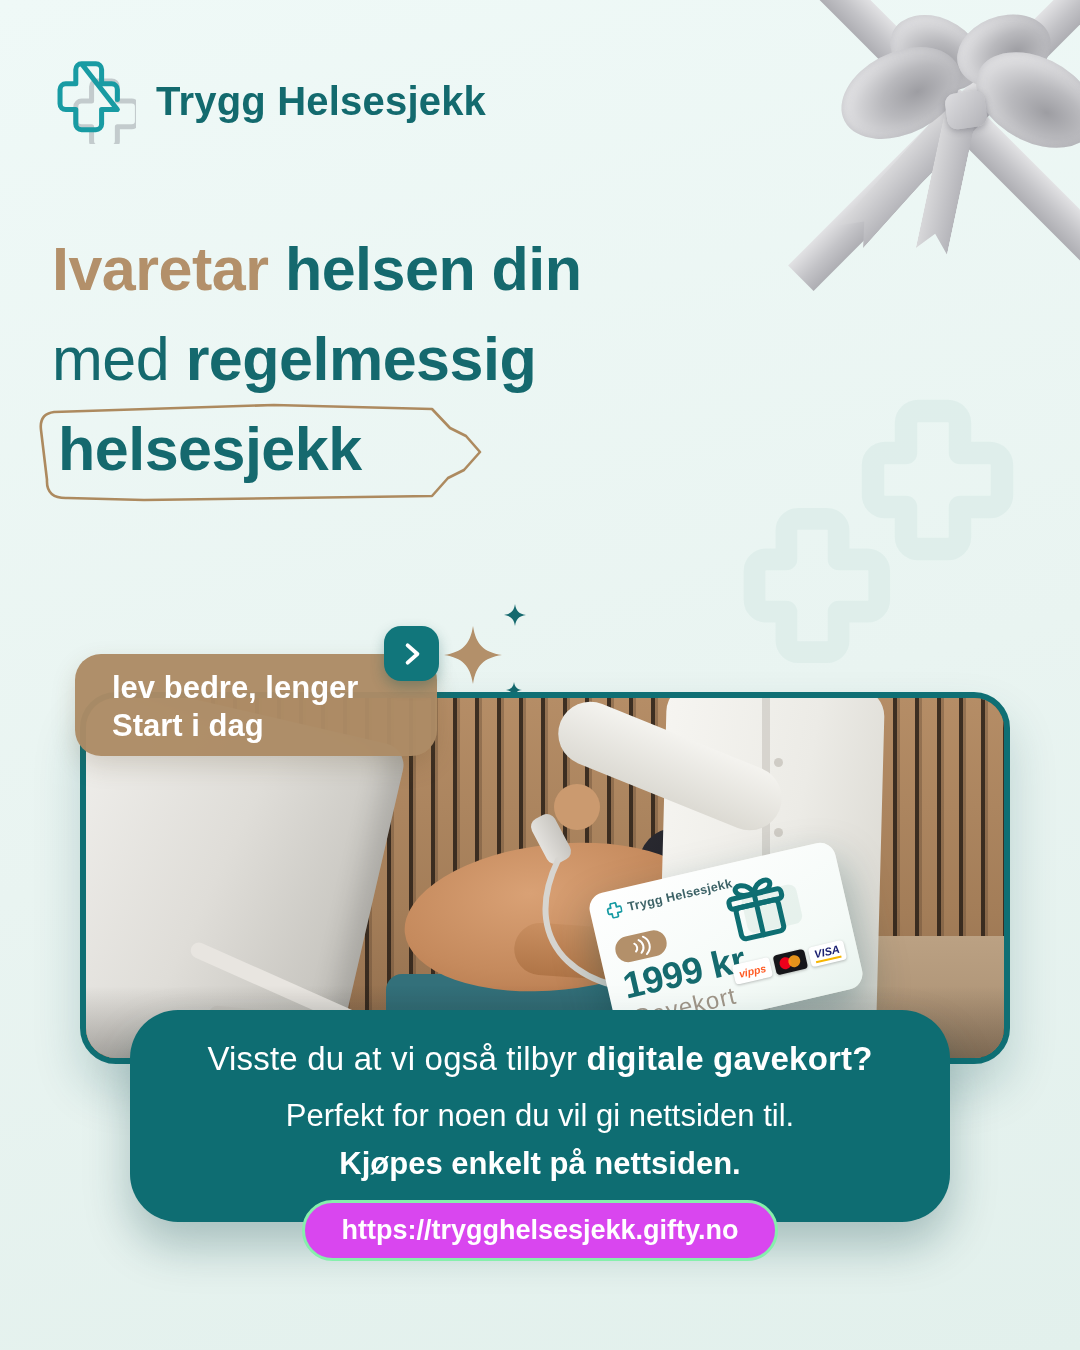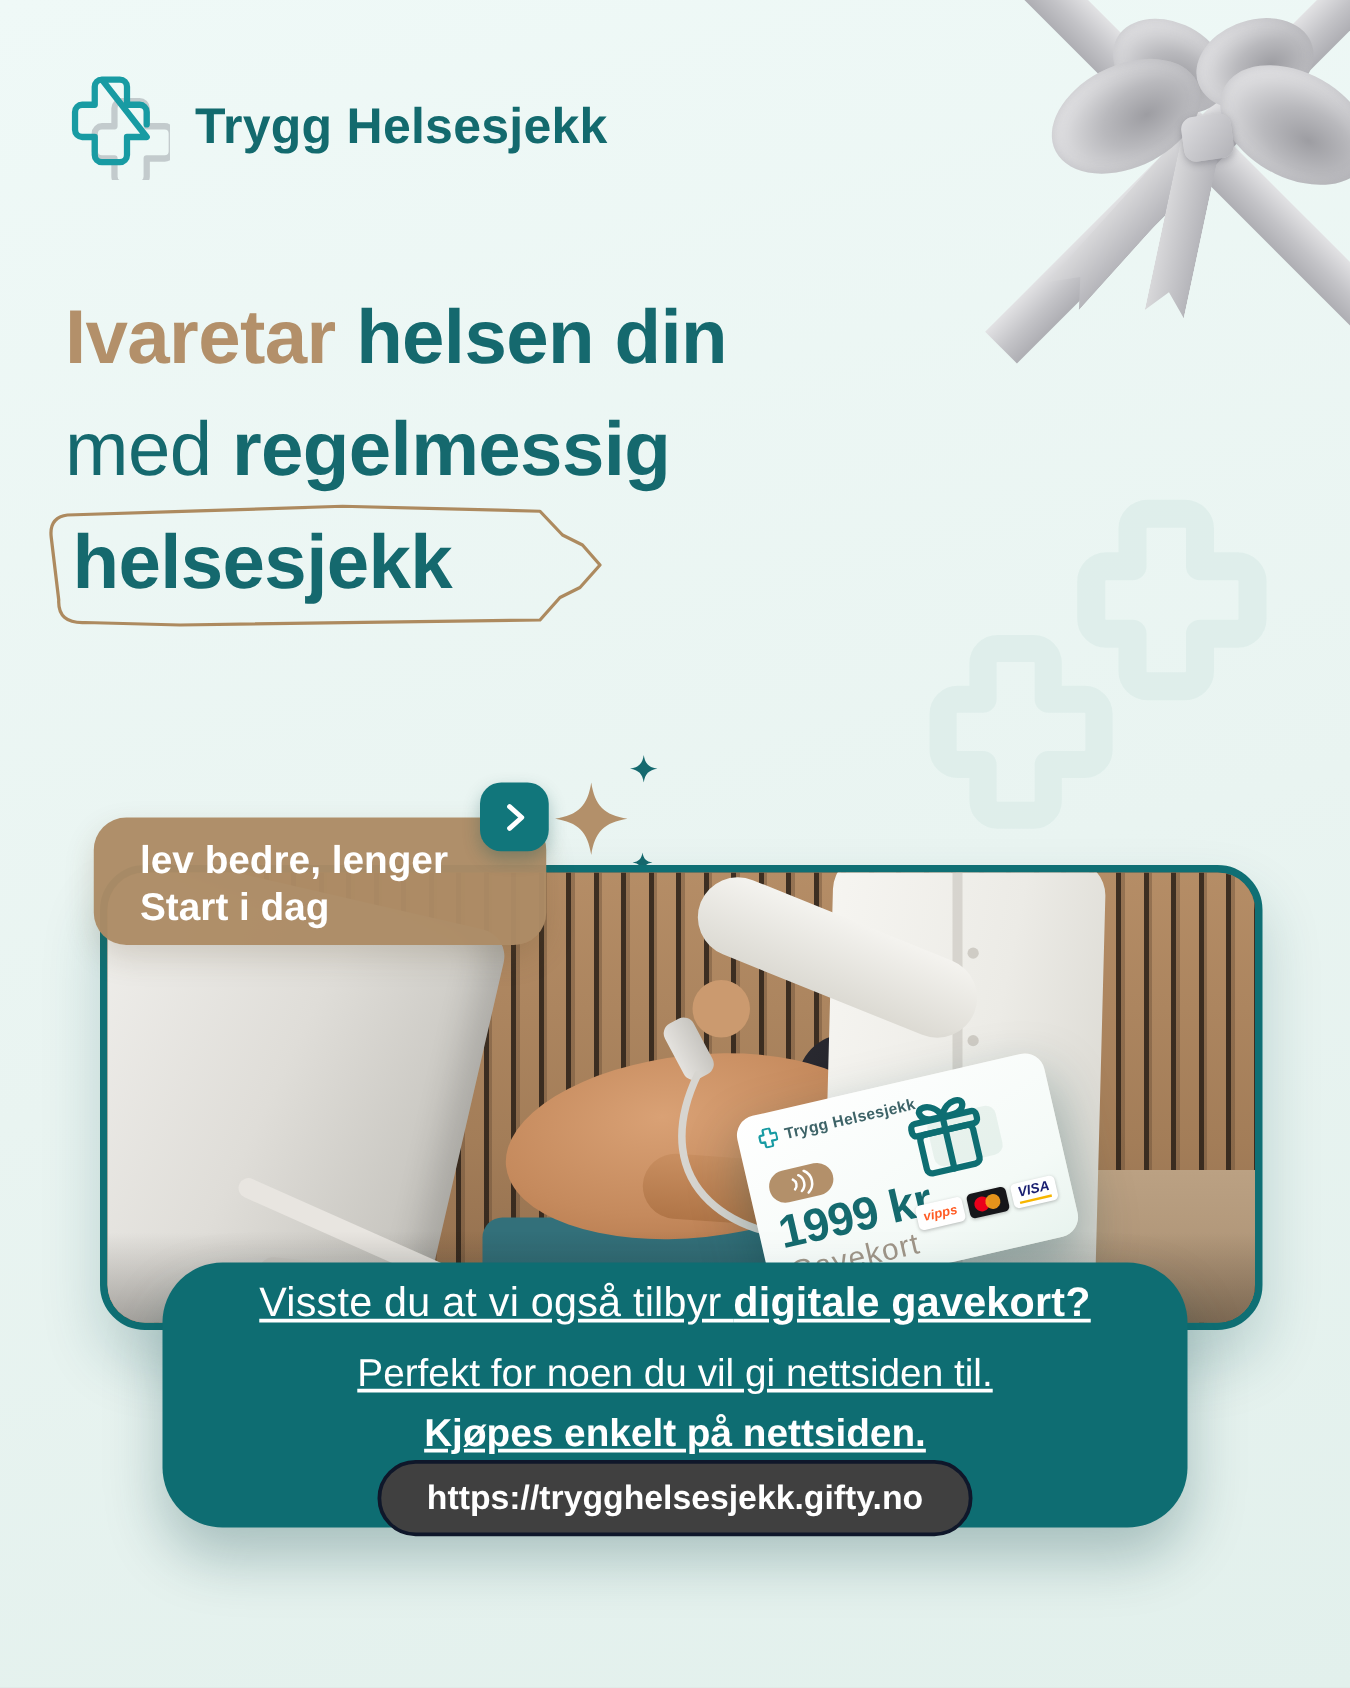--- a/index.html
+++ b/index.html
@@ -123,27 +123,27 @@
   .pay-vipps{ width:38px; background:#fff; color:#ff5b24; font-size:10.5px; font-weight:800; font-style:italic; }
   .pay-mc{ width:32px; background:#16161a; position:relative; }
   .pay-mc .c{ position:absolute; top:4px; width:12px; height:12px; border-radius:50%; }
   .pay-mc .c-red{ left:5px; background:#eb001b; }
   .pay-mc .c-org{ left:14px; background:#f79e1b; opacity:.92; }
   .pay-visa{ width:36px; background:#fff; color:#1a1f71; font-size:11px; font-weight:800; font-style:italic; flex-direction:column; line-height:11px; }
   .pay-visa .bar{ width:26px; height:2px; background:#f7b600; margin-top:1px; }
 
   
   .panel{ position:absolute; left:130px; top:1010px; width:820px; height:212px; background:#0e6d72;
-    border-radius:48px; z-index:8; text-align:center; color:#fff; padding-top:13px;
-    box-shadow:0 24px 46px rgba(8,62,64,.28);text-decoration:underline; }
+    border-radius:48px; z-index:8; text-align:center; color:#fff; padding-top:30px;
+    box-shadow:0 24px 46px rgba(8,62,64,.28); }
   .panel-h{ font-size:33px; font-weight:400; margin-bottom:20px; letter-spacing:.2px; }
   .panel-h b{ font-weight:800; }
   .panel-l2{ font-size:31px; font-weight:400; margin-bottom:12px; }
-  .panel-l3{ font-size:31px; font-weight:700; margin-bottom:3px; }
-  .url-pill{ display:inline-block; background:#404040; border:3px solid #0f172a; border-radius:40px;
+  .panel-l3{ font-size:31px; font-weight:700; margin-bottom:18px; }
+  .url-pill{ display:inline-block; background:#d946ef; border:3px solid #86efac; border-radius:40px;
     padding:12px 36px; font-size:27px; font-weight:700; color:#fff; cursor:pointer; }
 </style>
 </head>
 <body>
 
 <div class="poster">
 
   <svg class="watermark" viewBox="0 0 300 300">
     <g fill="none" stroke="#d7eae6" stroke-width="15" stroke-linejoin="round">
       <path transform="translate(118,10) scale(1.5)" d="M40,4 h20 a8,8 0 0 1 8,8 v20 h20 a8,8 0 0 1 8,8 v20 a8,8 0 0 1 -8,8 h-20 v20 a8,8 0 0 1 -8,8 h-20 a8,8 0 0 1 -8,-8 v-20 h-14 a8,8 0 0 1 -8,-8 v-20 a8,8 0 0 1 8,-8 h14 v-20 a8,8 0 0 1 8,-8 z"></path>

